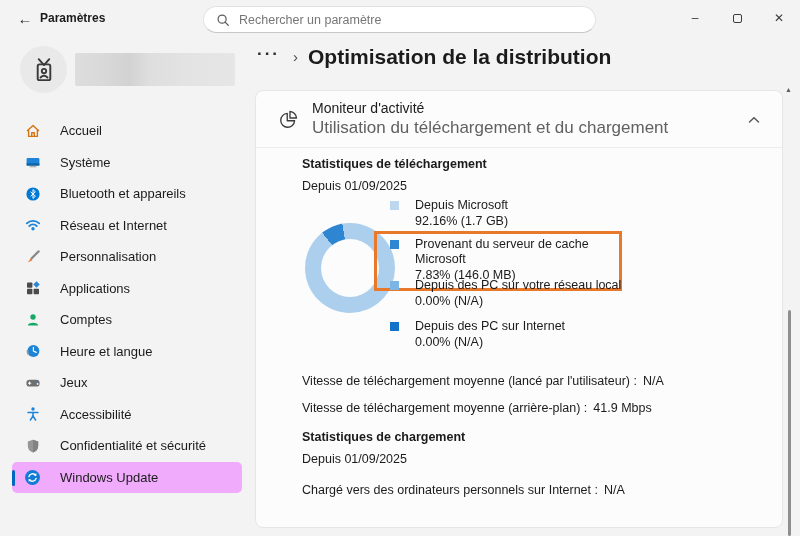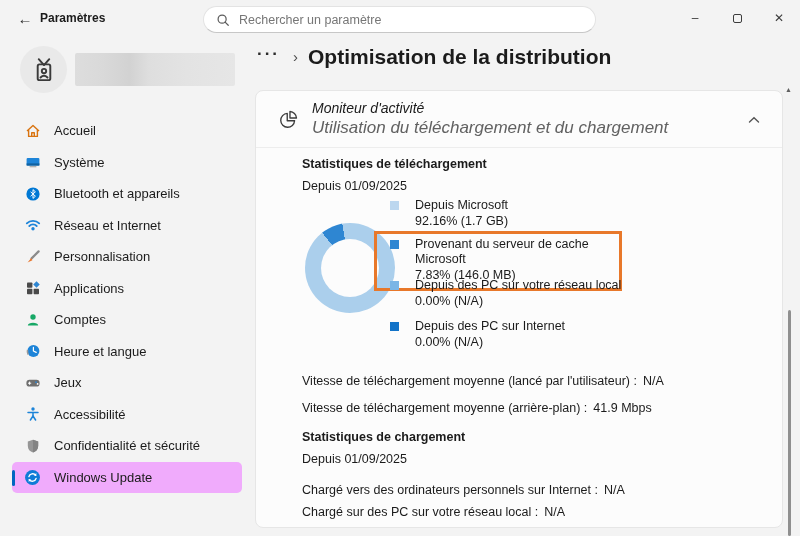--- a/index.html
+++ b/index.html
@@ -16,34 +16,34 @@
   .win-controls { position:absolute; right:0; top:0; height:36px; display:flex; }
   .win-btn { width:42px; height:36px; display:flex; align-items:center; justify-content:center; color:#3c3c3c; font-size:12px; cursor:pointer; }
   .restore-glyph { width:9px; height:9px; border:1.2px solid #3c3c3c; border-radius:2px; display:block; }
 
   
   .sidebar { position:absolute; left:0; top:36px; width:254px; height:500px; }
   .user-row { position:absolute; left:20px; top:10px; display:flex; align-items:center; gap:8px; }
   .avatar { width:47px; height:47px; border-radius:50%; background:#e9e9e9; display:flex; align-items:center; justify-content:center; }
   .redacted { width:160px; height:33px; border-radius:2px; background:linear-gradient(90deg,#dddddd 0%,#d9d9d9 18%,#d2d2d2 34%,#dedede 46%,#e3e3e3 70%,#e6e6e6 100%); }
   .nav { position:absolute; left:0; top:79px; width:254px; }
-  .nav-item { position:relative; display:flex; align-items:center; gap:13px; height:31.5px; margin:0 12px; padding-left:12px; border-radius:5px; font-size:13px; color:#1b1b1b; cursor:pointer; }
+  .nav-item { position:relative; display:flex; align-items:center; gap:19px; height:31.5px; margin:0 12px; padding-left:12px; border-radius:5px; font-size:13px; color:#1b1b1b; cursor:pointer; }
   .nav-item .ico { width:17px; height:17px; display:flex; align-items:center; justify-content:center; flex:0 0 17px; }
   .nav-item.selected { background:#f0abfc; }
   .accent-bar { position:absolute; left:0; top:8px; width:3px; height:16px; border-radius:2px; background:#0067c0; }
 
   
   .main { position:absolute; left:254px; top:36px; width:546px; height:500px; }
   .page-header { position:absolute; left:3px; top:8px; display:flex; align-items:center; gap:10px; }
   .crumb-dots { font-size:17px; font-weight:700; color:#2b2b2b; letter-spacing:2px; padding:0 3px 6px 0; cursor:pointer; }
   .crumb-sep { font-size:15px; color:#4d4d4d; padding-bottom:2px; }
   .page-title { font-size:21px; font-weight:700; color:#1b1b1b; }
 
   .card { position:absolute; left:1px; top:54px; width:528px; height:438px; background:#fcfcfc; border:1px solid #e6e6e6; border-radius:8px; overflow:hidden; }
-  .card-header { position:relative; height:57px; border-bottom:1px solid #ededed; display:flex; align-items:center; padding:0 16px 0 22px; gap:13px; cursor:pointer;font-style:italic; }
+  .card-header { position:relative; height:57px; border-bottom:1px solid #ededed; display:flex; align-items:center; padding:0 16px 0 22px; gap:13px; cursor:pointer; }
   .card-title { font-size:14px; color:#1b1b1b; }
   .card-sub { font-size:17px; color:#616161; margin-top:2px; }
   .chev-up { margin-left:auto; padding:4px 6px; }
 
   .card-body { position:relative; padding:9px 20px 0 46px; font-size:12.5px; }
   .h-bold { font-weight:700; font-size:12.5px; color:#1b1b1b; }
   .since-line { margin-top:8px; color:#1b1b1b; }
 
   .chart-area { position:relative; height:166px; margin-top:3px; }
   .donut { position:absolute; left:3px; top:27px; width:90px; height:90px; border-radius:50%; }
@@ -325,23 +325,20 @@
         <div class="stat-line">
           <span>Vitesse de téléchargement moyenne (arrière-plan) :</span><span class="val">41.9 Mbps</span>
         </div>
 
         <div class="h-bold gap-lg">Statistiques de chargement</div>
         <div class="since-line">Depuis 01/09/2025</div>
 
         <div class="stat-line gap-lg" style="margin-top:16px">
           <span>Chargé vers des ordinateurs personnels sur Internet :</span><span class="val">N/A</span>
         </div>
-        <div class="stat-line" style="margin-top:6px">
-          <span>Chargé sur des PC sur votre réseau local :</span><span class="val">N/A</span>
-        </div>
 
       </div>
     </div>
   </div>
 
   <div class="scroll-up">▲</div>
   <div class="scroll-thumb"></div>
 
 </div>
 

